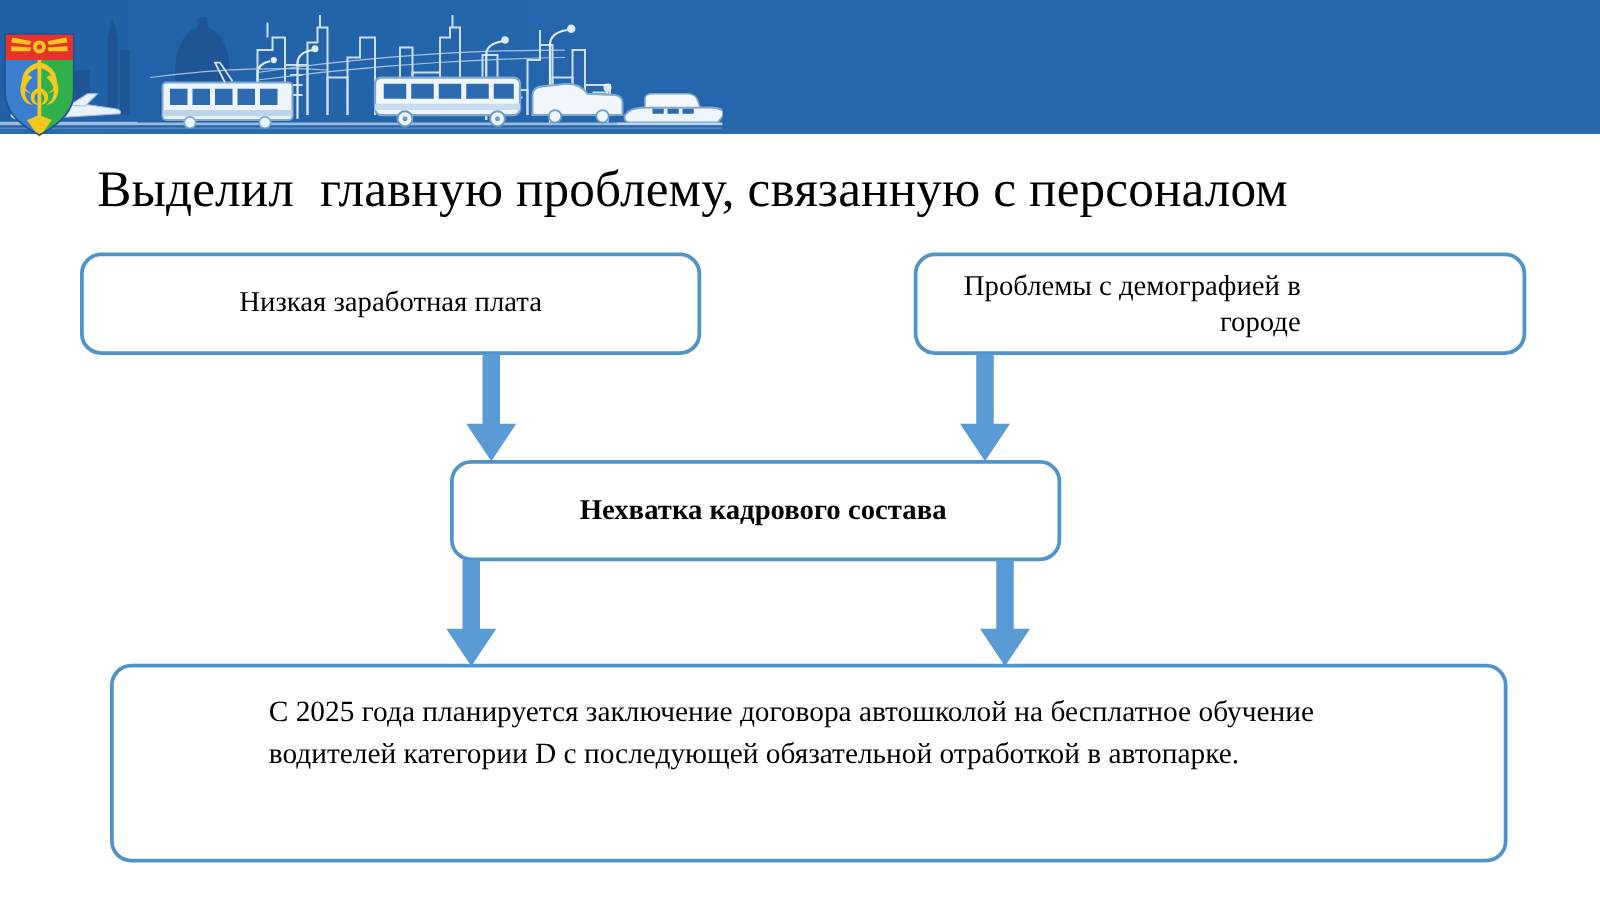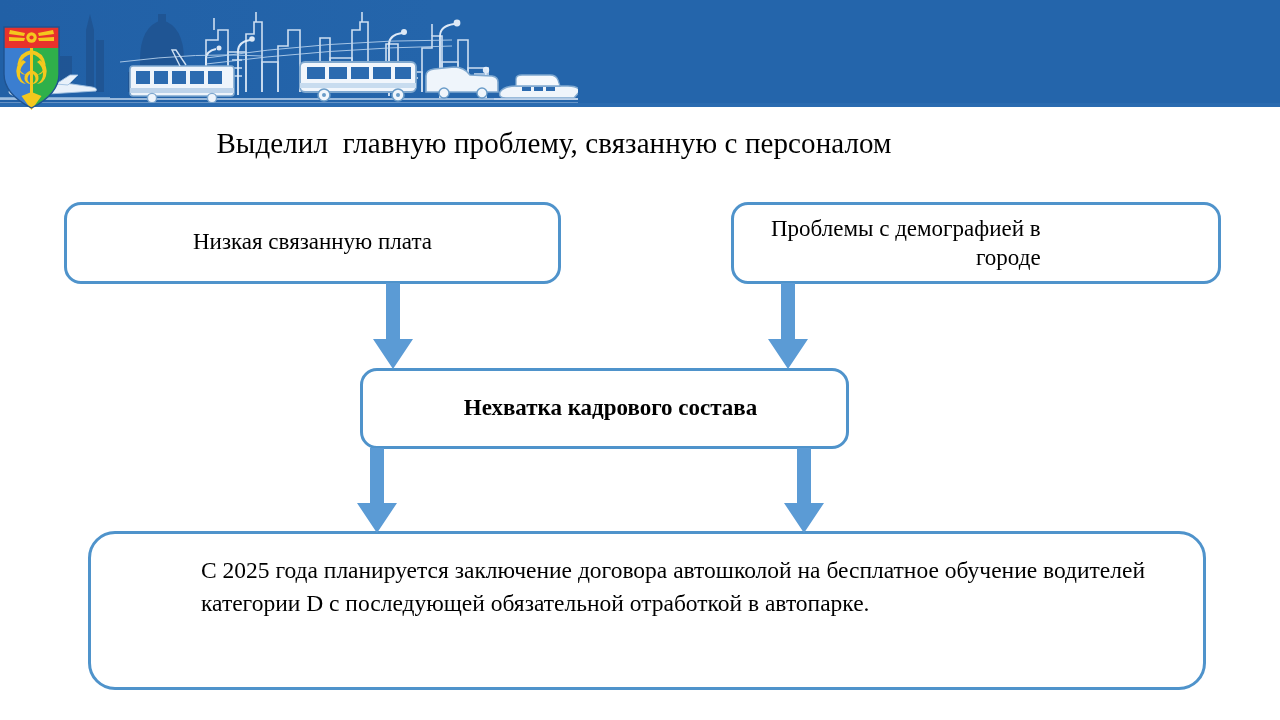--- a/index.html
+++ b/index.html
@@ -37,21 +37,21 @@
     left: 3px; top: 26px;
     width: 57px; height: 88px;
   }
 
   
   #slide-title {
     position: absolute;
     left: 0; top: 127px;
     width: 1108px;
     text-align: center;
-    font-size: 29px;
+    font-size: 41px;
     color: #000000;
     letter-spacing: 0.1px;
     white-space: pre;
   }
 
   
   .flow-box {
     position: absolute;
     background: #ffffff;
     border: 3px solid #4f93cb;
@@ -85,22 +85,23 @@
     width: 489px; height: 81px;
     border-radius: 17px;
     justify-content: center;
     font-weight: bold;
   }
   #box-staff-shortage .flow-box-text { text-align: center; padding-left: 12px; padding-bottom: 2px; }
 
   #box-plan {
     left: 88px; top: 531px;
     width: 1118px; height: 159px;
-    border-radius: 27px;
+    border-radius: 17px;
     align-items: flex-start;
+    padding-left: 14px;
   }
   #box-plan .flow-box-text {
     padding: 20px 46px 0 110px;
     line-height: 1.42;
     font-size: 23.5px;
   }
 
   
   .arrow-down { position: absolute; }
 
@@ -274,21 +275,21 @@
         <path d="M28.5 66 l10 4 l-10 14 l-10 -14 z"></path>
       </g>
       <path d="M1 1 H56 V48 Q56 68 28.5 82 Q1 68 1 48 Z" fill="none" stroke="#1f5391" stroke-width="1.4"></path>
     </svg>
   </div>
 </div>
 
 <div id="slide-title">Выделил  главную проблему, связанную с персоналом</div>
 
 <div class="flow-box" id="box-low-salary">
-  <span class="flow-box-text">Низкая связанную плата</span>
+  <span class="flow-box-text">Низкая заработная плата</span>
 </div>
 
 <div class="flow-box" id="box-demography">
   <span class="flow-box-text">Проблемы с демографией в
 городе</span>
 </div>
 
 <div class="flow-box" id="box-staff-shortage">
   <span class="flow-box-text">Нехватка кадрового состава</span>
 </div>

